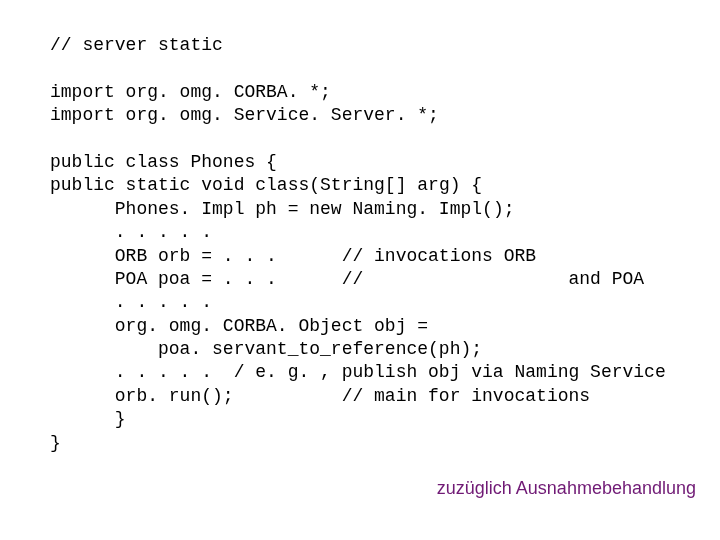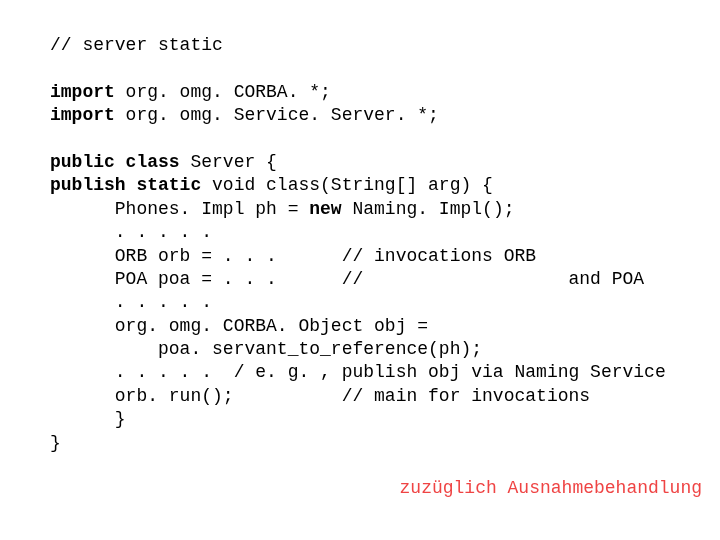--- a/index.html
+++ b/index.html
@@ -11,41 +11,41 @@
     font-family: "Courier New", Courier, monospace;
     font-size: 18px;
     line-height: 1.3;
     color: #000000;
     position: relative;
   }
   .code-block {
     padding: 34px 0 0 50px;
     white-space: pre;
   }
-  .kw { font-weight: bold; margin-top: 44px; }
+  .kw { font-weight: normal; margin-top: 44px; }
   .footer-note {
     position: absolute;
-    right: 18px;
+    right: 24px;
     bottom: 40px;
-    font-family: Liberation Mono, monospace;
+    font-family: Liberation Sans, sans-serif;
     font-size: 18px;
-    color: #ef4444;
+    color: #701a75;
     white-space: normal;
   }
 </style>
 </head>
 <body>
 
 <div class="code-block"><span>// server static</span>
 <span></span>
 <span class="kw">import</span><span> org. omg. CORBA. *;</span>
 <span class="kw">import</span><span> org. omg. Service. Server. *;</span>
 <span></span>
-<span class="kw">public class</span><span> Server {</span>
-<span class="kw">publish static</span><span> void class(String[] arg) {</span>
+<span class="kw">public class</span><span> Phones {</span>
+<span class="kw">public static</span><span> void class(String[] arg) {</span>
 <span>      Phones. Impl ph = </span><span class="kw">new</span><span> Naming. Impl();</span>
 <span>      . . . . .</span>
 <span>      ORB orb = . . .      // invocations ORB</span>
 <span>      POA poa = . . .      //                   and POA</span>
 <span>      . . . . .</span>
 <span>      org. omg. CORBA. Object obj =</span>
 <span>          poa. servant_to_reference(ph);</span>
 <span>      . . . . .  / e. g. , publish obj via Naming Service</span>
 <span>      orb. run();          // main for invocations</span>
 <span>      }</span>

